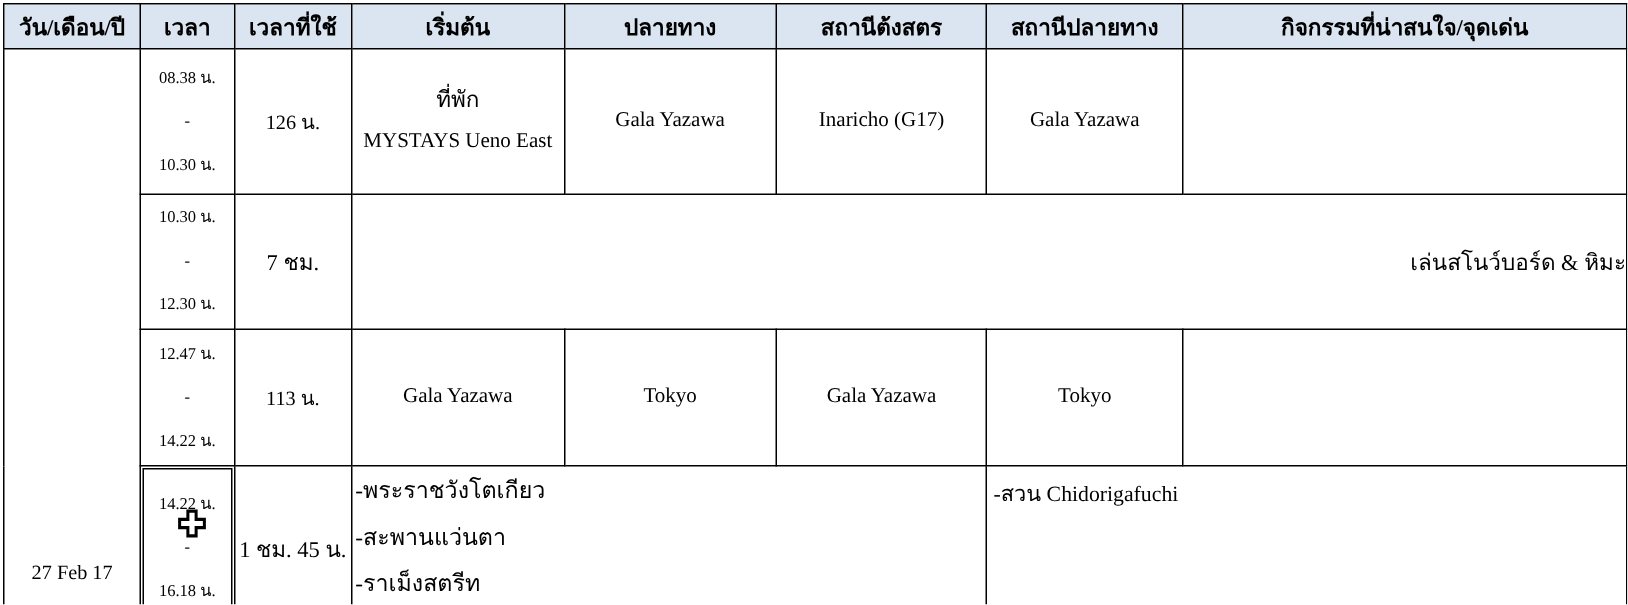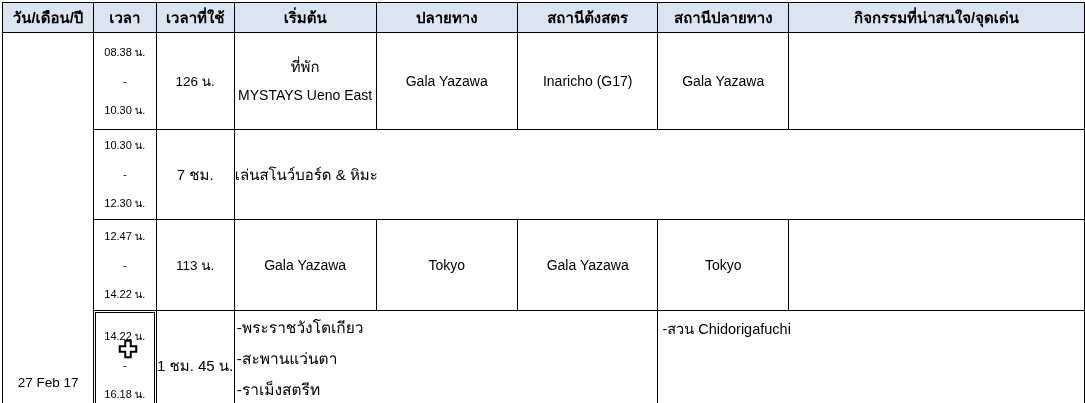--- a/index.html
+++ b/index.html
@@ -2,21 +2,21 @@
 <html><head>
 <meta charset="utf-8">
 <style>
   html,body{margin:0;padding:0;background:#fff;}
   .screen{
     position:relative;
     width:1085px;height:403px;
     overflow:hidden;
     background:#fff;
     color:#000;
-    font-family:Liberation Sans, sans-serif;
+    font-family:Liberation Serif, serif;
   }
   table.itinerary{
     border-collapse:collapse;
     table-layout:fixed;
     margin:2px 0 0 2px;
   }
   .itinerary th,.itinerary td{
     border:1px solid #000;
     padding:0;
     text-align:center;
@@ -38,21 +38,21 @@
     vertical-align:bottom;
     font-size:13.5px;
     padding-bottom:30px;
   }
   td.time-cell{font-size:11px;}
   .time-cell .tline{line-height:29px;}
   td.duration-cell{font-size:13.5px;}
   .thai{font-size:15px;}
   .stack .sline{line-height:28px;}
   td.merged-activity{
-    text-align:left;
+    text-align:right;
     font-size:16px;
   }
   td.places-cell{
     text-align:left;
     vertical-align:top;
     padding:1px 0 0 2px;
     font-size:15.5px;
   }
   .places-cell .pline{line-height:31px;white-space:nowrap;}
   td.activity-note{

